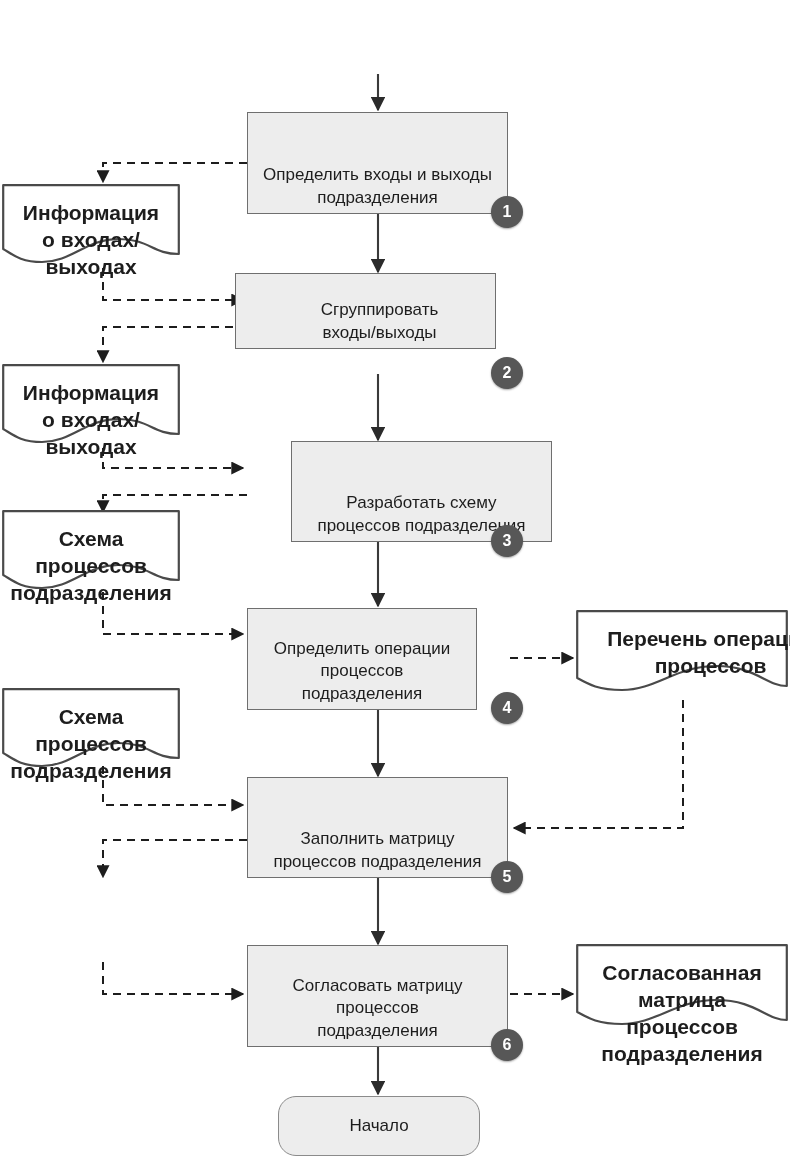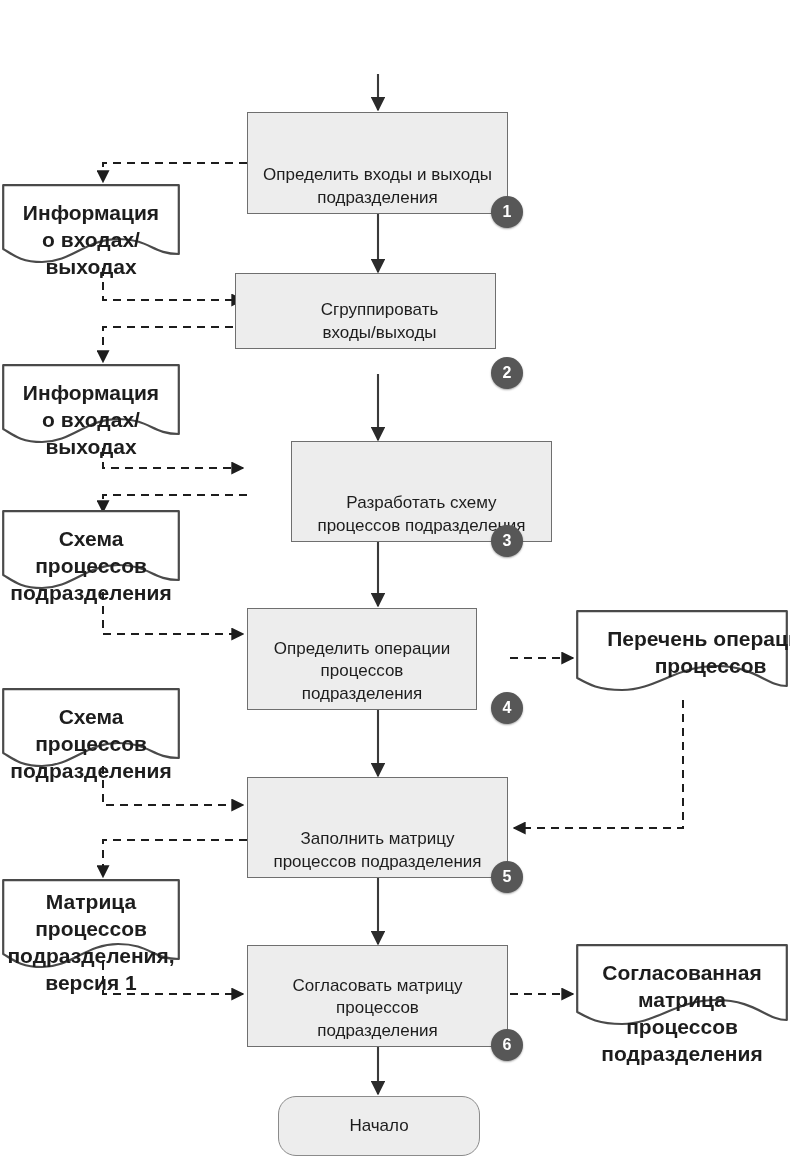--- a/index.html
+++ b/index.html
@@ -210,26 +210,20 @@
     <div class="doctext" style="top:16px;">Схема процессов<br>подразделения</div>
   </div>
 
   <div class="doc" style="left:2px; top:688px; width:178px; height:86px;">
     <svg width="178" height="86" viewBox="0 0 178 86">
       <path d="M 1.2 1.2 L 176.8 1.2 L 176.8 70 C 150 70 148 55 116 55 C 84 55 70 78 40 78 C 18 78 10 70 1.2 65 Z" fill="#ffffff" stroke="#4a4a4a" stroke-width="2.2" stroke-linejoin="round"></path>
     </svg>
     <div class="doctext" style="top:16px;">Схема процессов<br>подразделения</div>
   </div>
 
-  <div class="doc" style="left:2px; top:879px; width:178px; height:96px;">
-    <svg width="178" height="96" viewBox="0 0 178 96">
-      <path d="M 1.2 1.2 L 176.8 1.2 L 176.8 80 C 150 80 148 65 116 65 C 84 65 70 88 40 88 C 18 88 10 80 1.2 75 Z" fill="#ffffff" stroke="#4a4a4a" stroke-width="2.2" stroke-linejoin="round"></path>
-    </svg>
-    <div class="doctext" style="top:10px;">Матрица процессов<br>подразделения,<br>версия 1</div>
-  </div>
 
   <div class="doc" style="left:576px; top:610px; width:252px; height:92px;padding-left:17px;">
     <svg width="212" height="92" viewBox="0 0 212 92">
       <path d="M 1.2 1.2 L 210.8 1.2 L 210.8 76 C 190 76 180 56 140 56 C 100 56 80 80 46 80 C 22 80 12 74 1.2 68 Z" fill="#ffffff" stroke="#4a4a4a" stroke-width="2.2" stroke-linejoin="round"></path>
     </svg>
     <div class="doctext" style="top:16px;">Перечень операций<br>процессов</div>
   </div>
 
   <div class="doc" style="left:576px; top:944px; width:212px; height:92px;">
     <svg width="212" height="92" viewBox="0 0 212 92">

